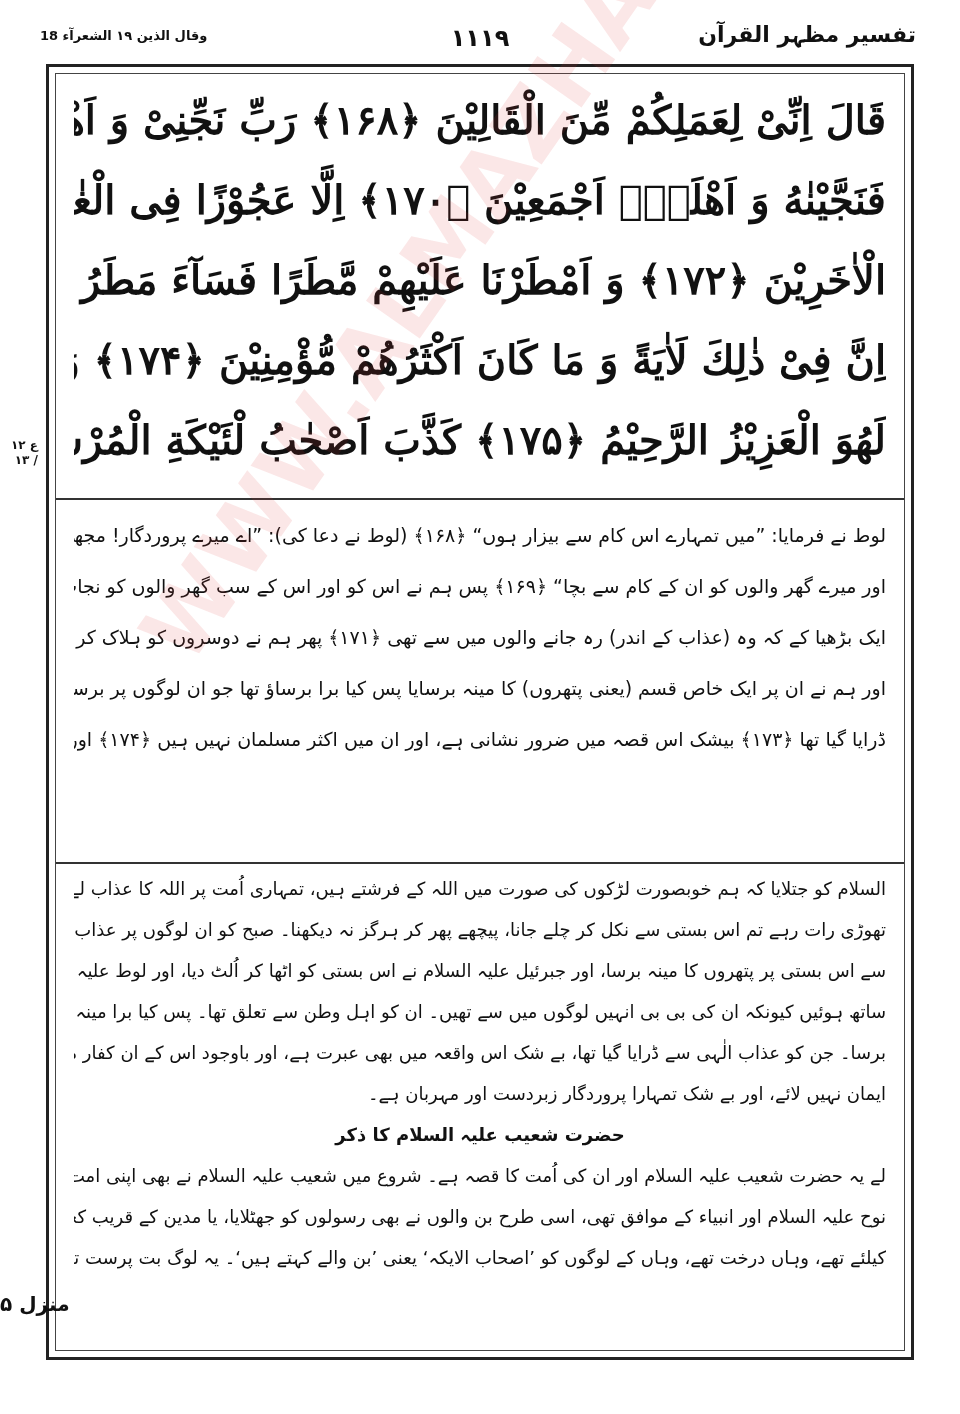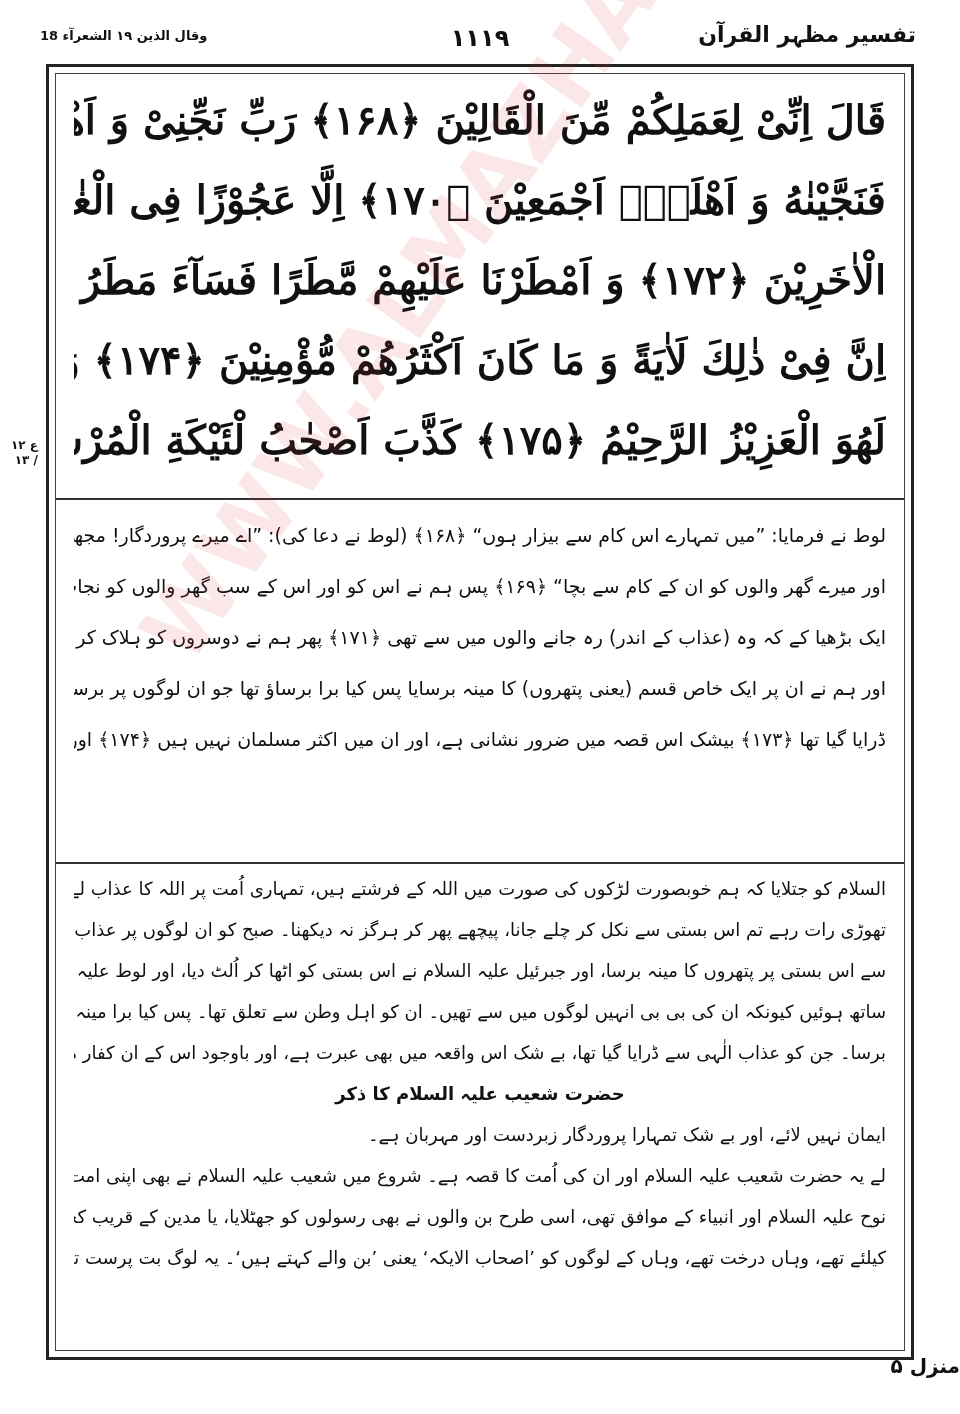--- a/index.html
+++ b/index.html
@@ -15,21 +15,21 @@
   .sec-trans{top:424px;height:364px;border-top:2px solid #333;}
   .sec-tafsir{top:788px;height:494px;border-top:2px solid #333;}
   .q-line{font-family:"DejaVu Serif",serif;font-weight:bold;font-size:40px;line-height:80px;height:80px;text-align:justify;text-align-last:justify;white-space:nowrap;overflow:hidden;}
   .sec-quran .q-wrap{padding-top:6px;}
   .t-line{font-size:19px;line-height:51px;height:51px;white-space:nowrap;overflow:hidden;text-align:justify;text-align-last:justify;}
   .sec-trans .t-wrap{padding-top:10px;}
   .f-line{font-size:18px;line-height:41px;height:41px;white-space:nowrap;overflow:hidden;text-align:justify;text-align-last:justify;}
   .sec-tafsir .f-wrap{padding-top:4px;}
   .f-heading{text-align:center;text-align-last:center;font-weight:bold;}
   .margin-note{position:absolute;left:8px;top:438px;width:30px;text-align:right;font-size:12px;font-weight:bold;line-height:15px;}
-  .footer{position:absolute;top:1354px;left:0;right:0;text-align:right;font-size:20px;font-weight:bold;direction:rtl;padding-left:32px;}
+  .footer{position:absolute;top:1292px;left:0;right:0;text-align:left;font-size:20px;font-weight:bold;direction:rtl;}
   .watermark{position:absolute;left:120px;top:620px;font-size:90px;font-weight:bold;color:rgba(220,60,60,0.12);transform:rotate(-55deg);transform-origin:left top;white-space:nowrap;pointer-events:none;}
 </style>
 </head>
 <body>
 
 <div class="hdr">
   <div class="hdr-right">تفسیر مظہر القرآن</div>
   <div class="hdr-center">۱۱۱۹</div>
   <div class="hdr-left">وقال الذین ۱۹ الشعرآء 18</div>
 </div>
@@ -56,22 +56,22 @@
         <div class="t-line">ڈرایا گیا تھا ﴿۱۷۳﴾ بیشک اس قصہ میں ضرور نشانی ہے، اور ان میں اکثر مسلمان نہیں ہیں ﴿۱۷۴﴾ اور بیشک تمہارا پروردگار</div>
       </div>
     </div>
     <div class="section sec-tafsir">
       <div class="f-wrap">
         <div class="f-line">السلام کو جتلایا کہ ہم خوبصورت لڑکوں کی صورت میں اللہ کے فرشتے ہیں، تمہاری اُمت پر اللہ کا عذاب لے کر آئے ہیں۔</div>
         <div class="f-line">تھوڑی رات رہے تم اس بستی سے نکل کر چلے جانا، پیچھے پھر کر ہرگز نہ دیکھنا۔ صبح کو ان لوگوں پر عذاب آئے گا۔ صبح کو اللہ کے حکم</div>
         <div class="f-line">سے اس بستی پر پتھروں کا مینہ برسا، اور جبرئیل علیہ السلام نے اس بستی کو اٹھا کر اُلٹ دیا، اور لوط علیہ السلام کی بیوی بھی ان کے</div>
         <div class="f-line">ساتھ ہوئیں کیونکہ ان کی بی بی انہیں لوگوں میں سے تھیں۔ ان کو اہل وطن سے تعلق تھا۔ پس کیا برا مینہ تھا جو ان لوگوں پر</div>
         <div class="f-line">برسا۔ جن کو عذاب الٰہی سے ڈرایا گیا تھا، بے شک اس واقعہ میں بھی عبرت ہے، اور باوجود اس کے ان کفار میں اکثر لوگ</div>
+        <div class="f-line" style="text-align-last:right;">ایمان نہیں لائے، اور بے شک تمہارا پروردگار زبردست اور مہربان ہے۔</div>
         <div class="f-line f-heading">حضرت شعیب علیہ السلام کا ذکر</div>
-        <div class="f-line" style="text-align-last:right;">ایمان نہیں لائے، اور بے شک تمہارا پروردگار زبردست اور مہربان ہے۔</div>
         <div class="f-line">لے یہ حضرت شعیب علیہ السلام اور ان کی اُمت کا قصہ ہے۔ شروع میں شعیب علیہ السلام نے بھی اپنی امت کو جو نصیحت کی، وہ</div>
         <div class="f-line">نوح علیہ السلام اور انبیاء کے موافق تھی، اسی طرح بن والوں نے بھی رسولوں کو جھٹلایا، یا مدین کے قریب کچھ کنوئیں آبپاشی</div>
         <div class="f-line" style="text-align-last:right;">کیلئے تھے، وہاں درخت تھے، وہاں کے لوگوں کو ’اصحاب الایکہ‘ یعنی ’بن والے کہتے ہیں‘۔ یہ لوگ بت پرست تھے۔</div>
       </div>
     </div>
   </div>
 </div>
 
 <div class="watermark">WWW.ALMAZHAR.COM</div>
 

